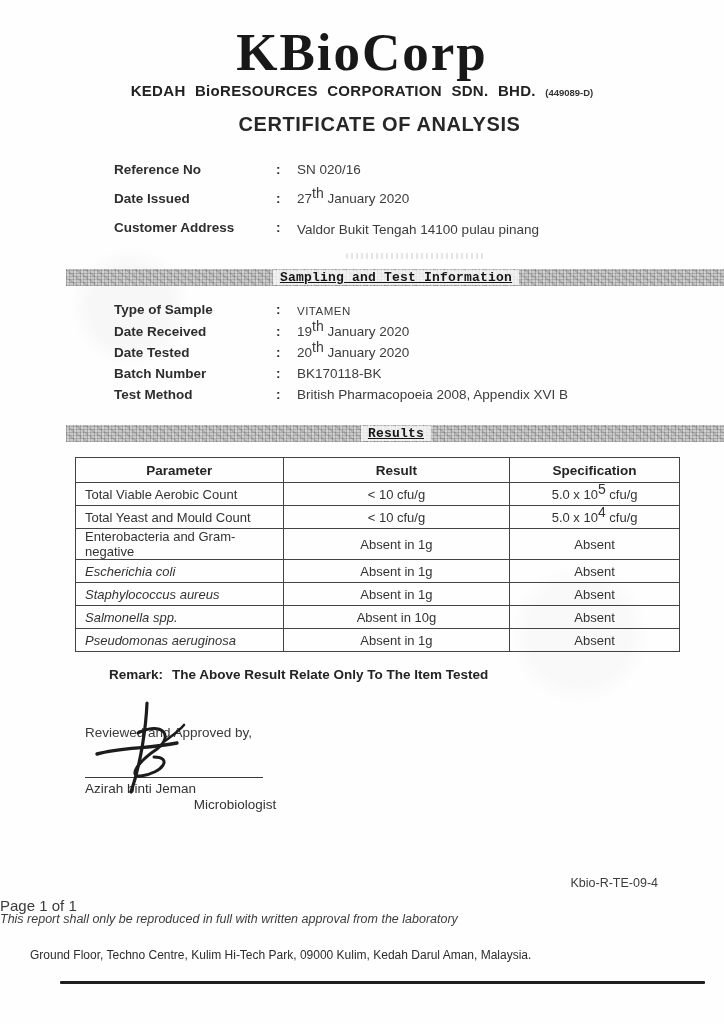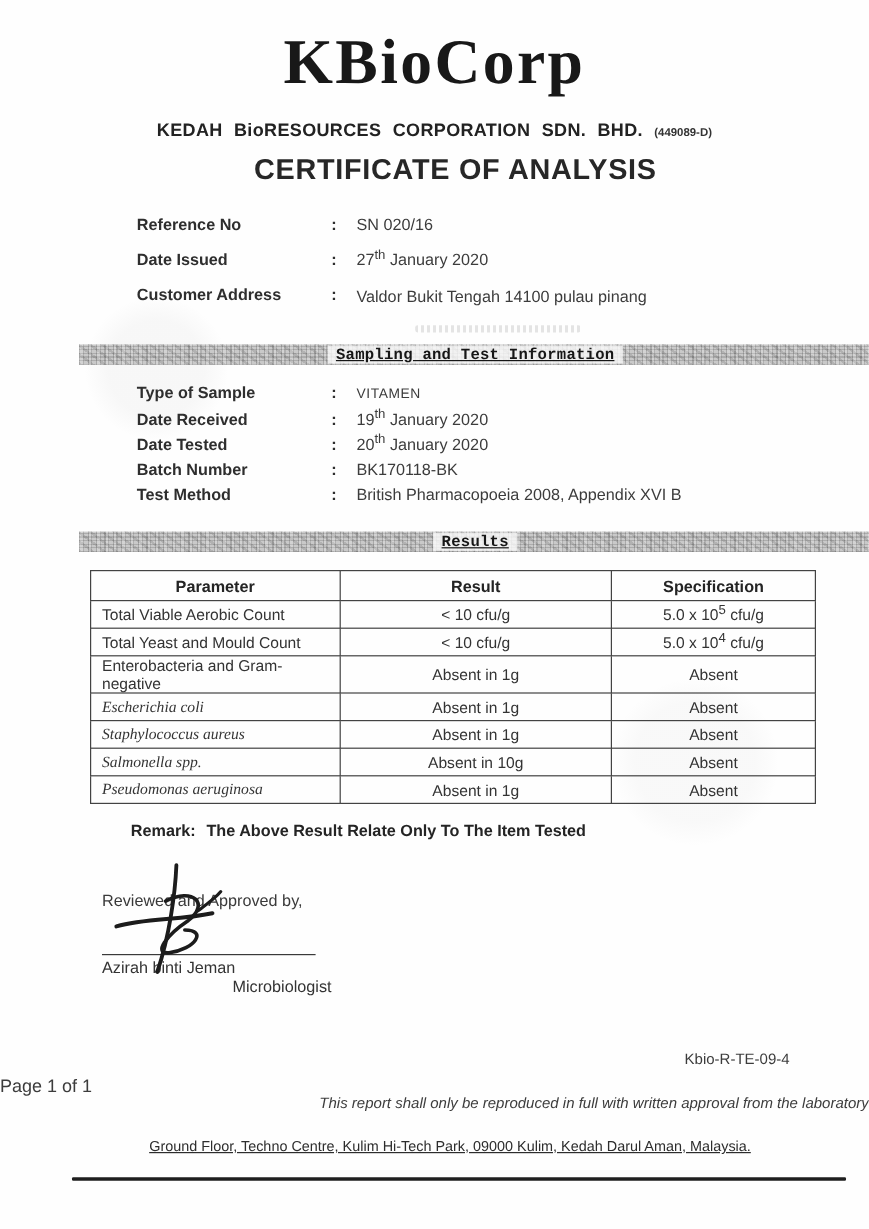--- a/index.html
+++ b/index.html
@@ -22,56 +22,56 @@
     text-align:center;
     font-family:"Liberation Serif", serif;
     font-weight:bold;
     font-size:53px;
     line-height:60px;
     letter-spacing:2px;
     color:#181818;
   }
   .company-line {
     text-align:center;
-    margin-top:18px;
+    margin-top:0;
     font-weight:bold;
     font-size:15px;
     letter-spacing:.3px;
     word-spacing:5px;
     color:#222;
   }
   .company-reg {
     font-size:9.5px;
     font-weight:bold;
     letter-spacing:0;
     word-spacing:0;
     color:#333;
   }
   .doc-title {
     text-align:center;
     margin-top:13px;
     font-weight:bold;
-    font-size:24px;
+    font-size:20px;
     line-height:24px;
     letter-spacing:.6px;
     color:#272727;
     padding-left:35px;
   }
   
   .kv-block { margin-left:114px; }
   .info-block { margin-top:26px; }
   .kv-row { display:flex; align-items:flex-start; font-size:13.5px; line-height:16px; }
   .info-block .kv-row { margin-bottom:13px; }
   .sample-block .kv-row { margin-bottom:5px; }
   .kv-label { width:162px; font-weight:bold; color:#2e2e2e; }
   .kv-colon { width:21px; font-weight:bold; color:#2e2e2e; }
   .kv-value { color:#3c3c3c; }
   .kv-value .addr-line { display:block; line-height:20px; }
   .small-caps-value { font-size:11.5px; letter-spacing:.5px; line-height:16px; padding-top:1px; }
-  sup { font-size:11px; line-height:0; }
+  sup { font-size:14px; line-height:0; }
   .smudge {
     margin:2px 0 0 232px;
     width:138px; height:6px;
     background:repeating-linear-gradient(90deg, rgba(140,140,140,.5) 0 2px, transparent 2px 5px);
     opacity:.45; border-radius:2px; filter:blur(.5px);
   }
   
   .band {
     margin-left:66px;
     width:660px; height:17px;
@@ -104,38 +104,38 @@
   .results-table th, .results-table td {
     border:1.5px solid #434343;
     padding:0 8px;
   }
   .results-table th { height:24px; font-size:13.5px; color:#242424; text-align:center; }
   .results-table td { height:22px; text-align:center; }
   .results-table td.param { text-align:left; padding-left:9px; }
   .col-param { width:208px; }
   .col-result { width:227px; }
   .col-spec { width:170px; }
-  .italic { font-style:italic;font-family:Liberation Serif, serif; }
+  .italic { font-style:italic; }
   
   .remark {
     margin:15px 0 0 85px;
     display:flex; gap:9px;
     font-weight:bold; font-size:13.5px; line-height:16px; color:#242424;padding-left:24px;
   }
   .sign-block { position:relative; margin:42px 0 0 85px; width:300px; }
   .reviewed-line { font-size:13.5px; line-height:16px; color:#3a3a3a; }
   .signature-svg { position:absolute; left:6px; top:-26px; pointer-events:none; }
   .sign-rule { width:178px; border-top:1.4px solid #3a3a3a; margin-top:36px; }
   .sign-name { font-size:13.5px; line-height:16px; margin-top:3px; color:#333; }
   .sign-role { font-size:13.5px; line-height:16px; color:#333;text-align:center; }
   
   .doc-code { position:absolute; top:876px; right:66px; font-size:12.5px; color:#3c3c3c;text-align:center; }
   .page-num { position:absolute; top:897px; left:0; width:100%; text-align:left; font-size:15px; color:#3c3c3c; }
-  .disclaimer { position:absolute; top:912px; left:0; width:100%; text-align:right; font-size:12.5px; font-style:italic; color:#3c3c3c; }
-  .footer-addr { position:absolute; top:948px; left:30px; width:690px; text-align:center; font-size:12px; line-height:15px; color:#2d2d2d;text-decoration:underline; }
+  .disclaimer { position:absolute; top:912px; left:0; width:100%; text-align:left; font-size:12.5px; font-style:italic; color:#3c3c3c; }
+  .footer-addr { position:absolute; top:948px; left:30px; width:690px; text-align:left; font-size:12px; line-height:15px; color:#2d2d2d; }
   .footer-rule { position:absolute; top:981px; left:60px; width:645px; height:3px; background:#1f1f1f; border-radius:1px; }
 </style>
 </head>
 <body>
 
 <div class="page">
 
   <div class="logo">KBioCorp</div>
   <div class="company-line">
     <span>KEDAH BioRESOURCES CORPORATION SDN. BHD.</span>

